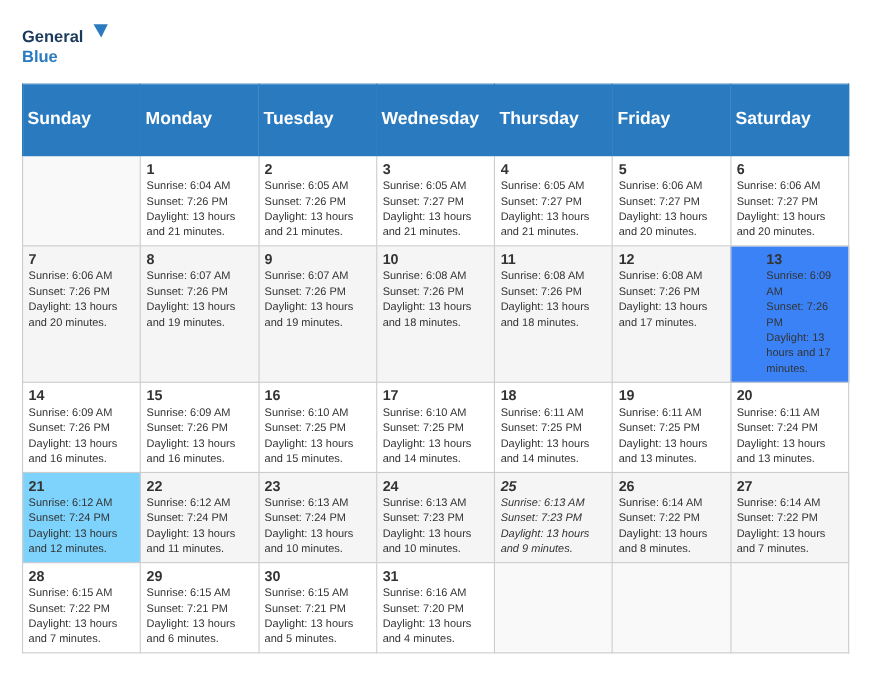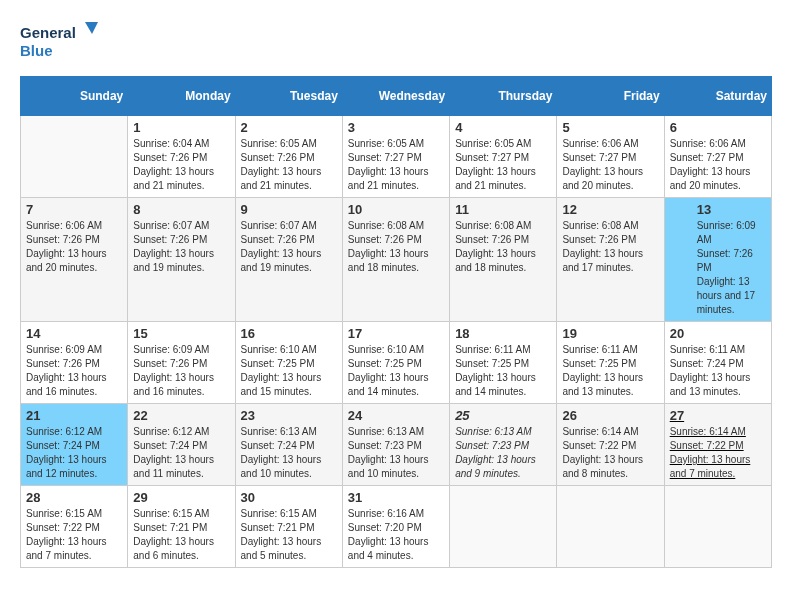--- a/index.html
+++ b/index.html
@@ -33,23 +33,23 @@
       color: #555;
     }
     .calendar {
       width: 100%;
       border-collapse: collapse;
       font-size: 11px;
     }
     .calendar th {
       background: #2a7abf;
       color: #fff;
-      padding: 12px 4px;
-      text-align: right;
-      font-size: 12px;
+      padding: 23px 4px;
+      text-align: left;
+      font-size: 16px;
       font-weight: bold;
       border: 1px solid #2a7abf;
     }
     .calendar td {
       border: 1px solid #ccc;
       vertical-align: top;
       padding: 4px 5px;
       width: calc(100% / 7);
       min-height: 80px;
       background: #fff;
@@ -149,21 +149,21 @@
           <div class="day-info">Sunrise: 6:08 AM<br>Sunset: 7:26 PM<br>Daylight: 13 hours and 18 minutes.</div>
         </td>
         <td style="background: rgb(245, 245, 245);">
           <span class="day-number">11</span>
           <div class="day-info">Sunrise: 6:08 AM<br>Sunset: 7:26 PM<br>Daylight: 13 hours and 18 minutes.</div>
         </td>
         <td style="background: rgb(245, 245, 245);">
           <span class="day-number">12</span>
           <div class="day-info">Sunrise: 6:08 AM<br>Sunset: 7:26 PM<br>Daylight: 13 hours and 17 minutes.</div>
         </td>
-        <td style="background: #7dd3fc; padding-left: 32px;">
+        <td style="background: #3b82f6; padding-left: 32px;">
           <span class="day-number">13</span>
           <div class="day-info">Sunrise: 6:09 AM<br>Sunset: 7:26 PM<br>Daylight: 13 hours and 17 minutes.</div>
         </td>
       </tr>
       <tr>
         <td>
           <span class="day-number">14</span>
           <div class="day-info">Sunrise: 6:09 AM<br>Sunset: 7:26 PM<br>Daylight: 13 hours and 16 minutes.</div>
         </td>
         <td>
@@ -209,21 +209,21 @@
           <div class="day-info">Sunrise: 6:13 AM<br>Sunset: 7:23 PM<br>Daylight: 13 hours and 10 minutes.</div>
         </td>
         <td style="background: rgb(245, 245, 245); font-style: italic;">
           <span class="day-number">25</span>
           <div class="day-info">Sunrise: 6:13 AM<br>Sunset: 7:23 PM<br>Daylight: 13 hours and 9 minutes.</div>
         </td>
         <td style="background: rgb(245, 245, 245);">
           <span class="day-number">26</span>
           <div class="day-info">Sunrise: 6:14 AM<br>Sunset: 7:22 PM<br>Daylight: 13 hours and 8 minutes.</div>
         </td>
-        <td style="background: rgb(245, 245, 245); text-decoration: underline;">
+        <td style="background: rgb(245, 245, 245);">
           <span class="day-number">27</span>
           <div class="day-info">Sunrise: 6:14 AM<br>Sunset: 7:22 PM<br>Daylight: 13 hours and 7 minutes.</div>
         </td>
       </tr>
       <tr>
         <td>
           <span class="day-number">28</span>
           <div class="day-info">Sunrise: 6:15 AM<br>Sunset: 7:22 PM<br>Daylight: 13 hours and 7 minutes.</div>
         </td>
         <td>

